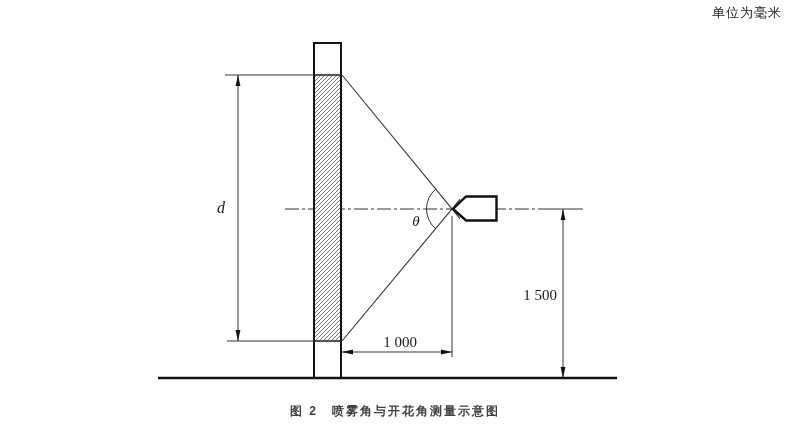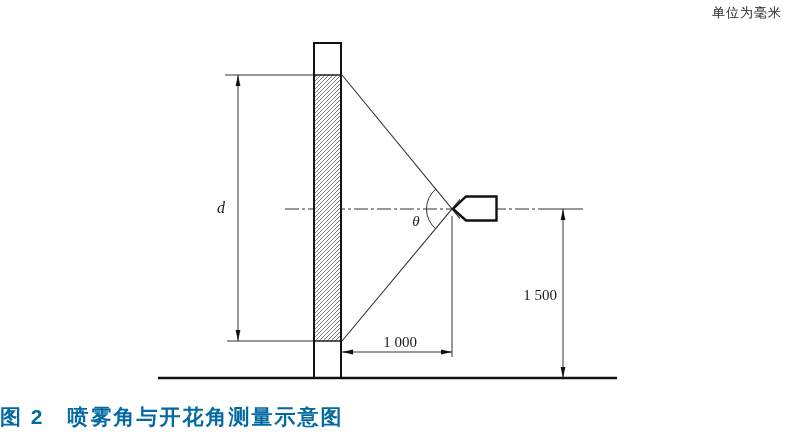--- a/index.html
+++ b/index.html
@@ -23,24 +23,25 @@
     font-size: 13px;
     letter-spacing: 1px;
     color: #222;
     font-family: "Liberation Sans", sans-serif;
   }
   .figure-caption {
     position: absolute;
     left: 0;
     width: 100%;
     top: 403px;
-    font-size: 21px;
+    text-align: center;
+    font-size: 12px;
     font-weight: bold;
     letter-spacing: 2px;
-    color: #0369a1;
+    color: #404040;
     font-family: "Liberation Sans", sans-serif;
   }
   svg text {
     font-family: "Liberation Serif", serif;
     fill: #1a1a1a;
   }
   .lbl-italic { font-style: italic; }
 </style>
 </head>
 <body>

